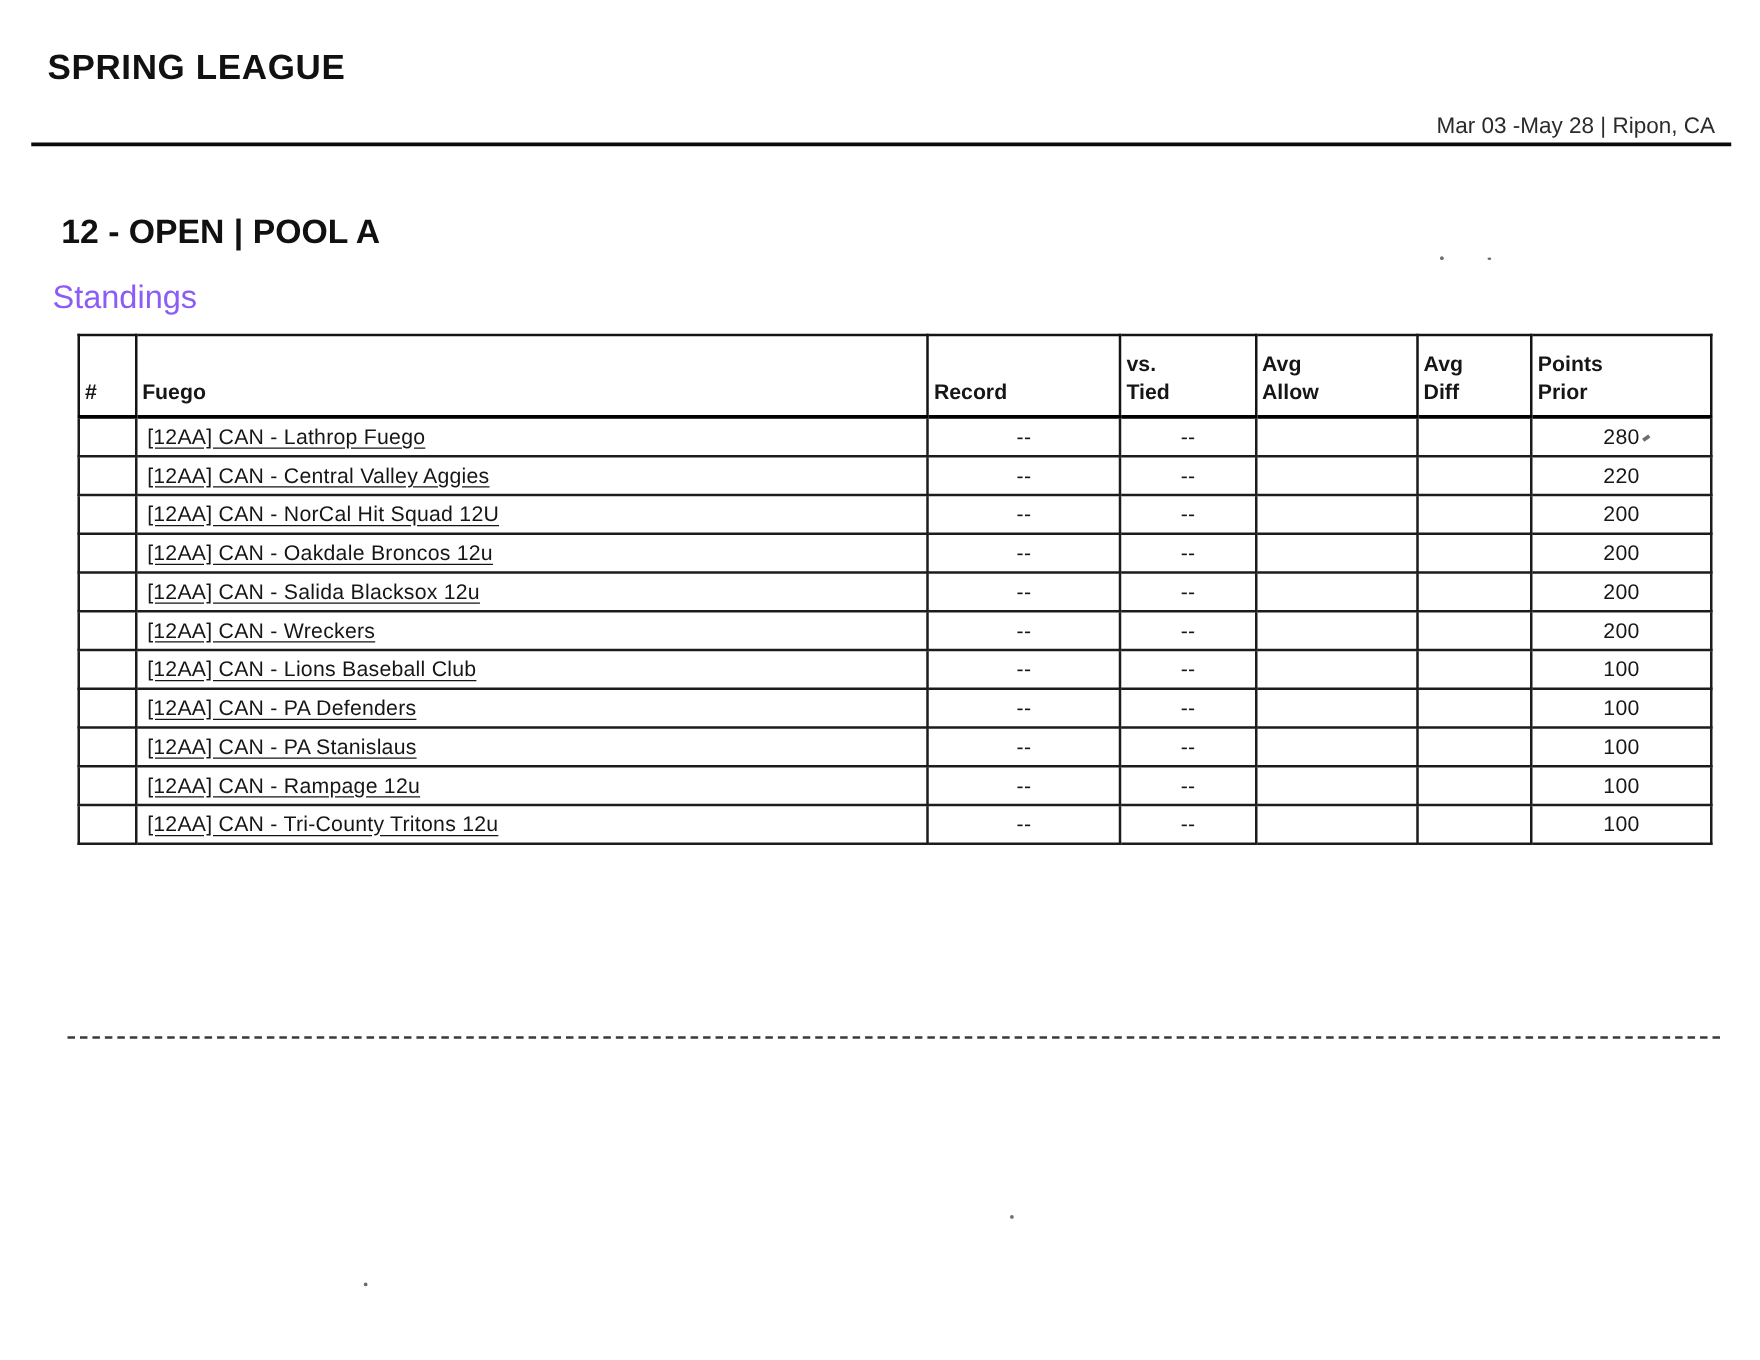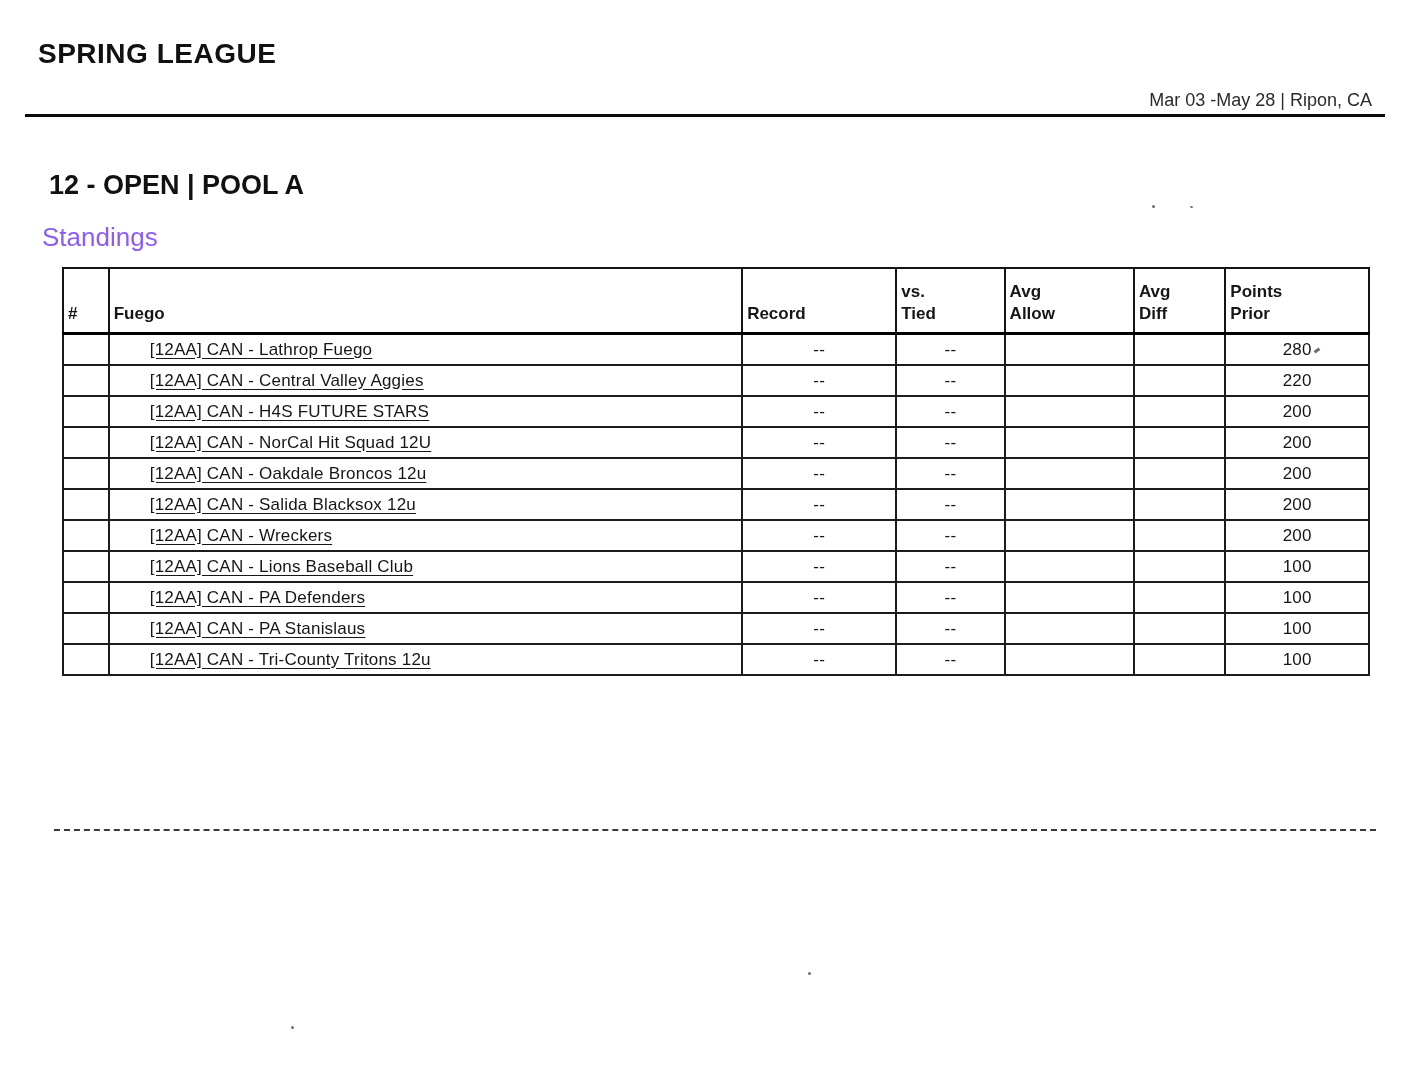--- a/index.html
+++ b/index.html
@@ -108,21 +108,20 @@
     letter-spacing: 0.2px;
     background: #fff;
   }
   table.standings td.col-team {
     text-align: left;
     padding-left: 8px;
   }
   .team-link {
     text-decoration: underline;
     text-underline-offset: 3px;
-    margin-left: 32px;
   }
 
   
   .dashed-rule {
     position: absolute;
     left: 54px;
     width: 1322px;
     top: 829px;
     height: 0;
     border-top: 2px dashed #3a3a3a;
@@ -186,29 +185,20 @@
             <td class="col-num"></td>
             <td class="col-team"><span class="team-link">[12AA] CAN - Central Valley Aggies</span></td>
             <td class="col-record">--</td>
             <td class="col-vs_tied">--</td>
             <td class="col-avg_allow"></td>
             <td class="col-avg_diff"></td>
             <td class="col-points_prior">220</td>
           </tr>
           <tr>
             <td class="col-num"></td>
-            <td class="col-team"><span class="team-link">[12AA] CAN - H4S FUTURE STARS</span></td>
-            <td class="col-record">--</td>
-            <td class="col-vs_tied">--</td>
-            <td class="col-avg_allow"></td>
-            <td class="col-avg_diff"></td>
-            <td class="col-points_prior">200</td>
-          </tr>
-          <tr>
-            <td class="col-num"></td>
             <td class="col-team"><span class="team-link">[12AA] CAN - NorCal Hit Squad 12U</span></td>
             <td class="col-record">--</td>
             <td class="col-vs_tied">--</td>
             <td class="col-avg_allow"></td>
             <td class="col-avg_diff"></td>
             <td class="col-points_prior">200</td>
           </tr>
           <tr>
             <td class="col-num"></td>
             <td class="col-team"><span class="team-link">[12AA] CAN - Oakdale Broncos 12u</span></td>
@@ -250,20 +240,29 @@
             <td class="col-team"><span class="team-link">[12AA] CAN - PA Defenders</span></td>
             <td class="col-record">--</td>
             <td class="col-vs_tied">--</td>
             <td class="col-avg_allow"></td>
             <td class="col-avg_diff"></td>
             <td class="col-points_prior">100</td>
           </tr>
           <tr>
             <td class="col-num"></td>
             <td class="col-team"><span class="team-link">[12AA] CAN - PA Stanislaus</span></td>
+            <td class="col-record">--</td>
+            <td class="col-vs_tied">--</td>
+            <td class="col-avg_allow"></td>
+            <td class="col-avg_diff"></td>
+            <td class="col-points_prior">100</td>
+          </tr>
+          <tr>
+            <td class="col-num"></td>
+            <td class="col-team"><span class="team-link">[12AA] CAN - Rampage 12u</span></td>
             <td class="col-record">--</td>
             <td class="col-vs_tied">--</td>
             <td class="col-avg_allow"></td>
             <td class="col-avg_diff"></td>
             <td class="col-points_prior">100</td>
           </tr>
           <tr>
             <td class="col-num"></td>
             <td class="col-team"><span class="team-link">[12AA] CAN - Tri-County Tritons 12u</span></td>
             <td class="col-record">--</td>

